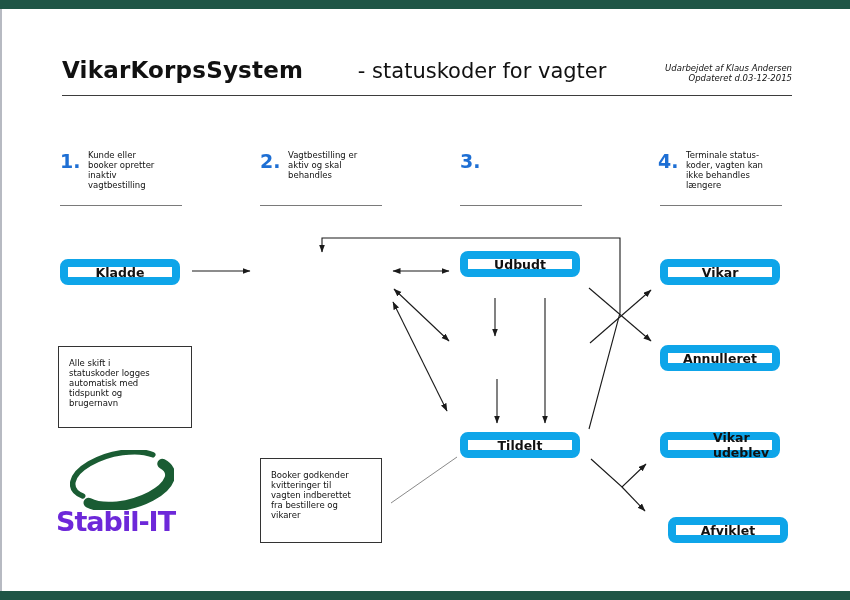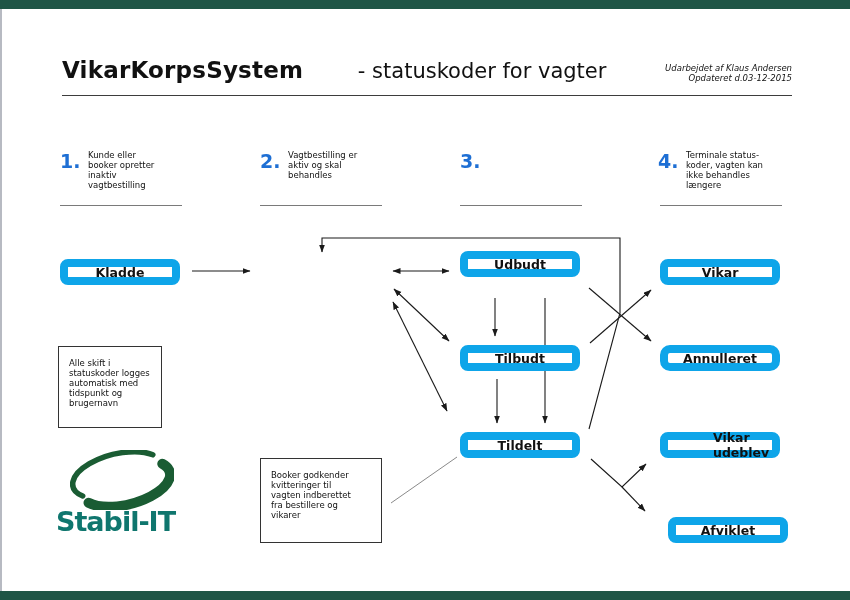--- a/index.html
+++ b/index.html
@@ -35,44 +35,44 @@
     position:absolute;width:120px;height:26px;box-sizing:border-box;
     border:8px solid #0ea5e9;border-radius:8px;background:#fff;
     display:flex;align-items:center;justify-content:center;
     font-size:12.5px;font-weight:bold;z-index:2;
   }
   .b-kladde{left:60px;top:259px;}
   .b-bestilt{left:262px;top:259px;}
   .b-udbudt{left:460px;top:251px;}
   .b-afvist{left:660px;top:259px;}
   .b-tilbudt{left:460px;top:345px;}
-  .b-annulleret{left:660px;top:345px;border-radius:10px;}
+  .b-annulleret{left:660px;top:345px;}
   .b-tildelt{left:460px;top:432px;}
   .b-vikar{left:660px;top:432px;padding-left:45px;}
   .b-afviklet{left:644px;top:517px;margin-left:24px;}
 
   
   .note{
     position:absolute;box-sizing:border-box;border:1.2px solid #333;background:#fff;
     font-size:8.5px;line-height:10px;white-space:pre-line;padding:11px 6px 6px 10px;z-index:2;
   }
-  .n-log{left:58px;top:346px;width:104px;height:82px;}
+  .n-log{left:58px;top:346px;width:134px;height:82px;}
   .n-booker{left:260px;top:458px;width:122px;height:85px;}
 
   
   svg.conn{position:absolute;left:0;top:0;z-index:1;}
   .cline{stroke:#1a1a1a;stroke-width:1.1;fill:none;}
   .gline{stroke:#8a8a8a;stroke-width:1;fill:none;}
 
   
   .logo{position:absolute;left:56px;top:446px;width:160px;height:100px;z-index:2;}
   .logo svg{position:absolute;left:14px;top:4px;}
   .logo .logo-text{
     position:absolute;left:0;top:60px;font-size:27px;font-weight:600;
-    letter-spacing:-1px;color:#0f766e;white-space:nowrap;
+    letter-spacing:-1px;color:#6d28d9;white-space:nowrap;
   }
 </style>
 </head>
 <body>
 
 <div class="page">
   <div class="edge-left"></div>
   <div class="bar top"></div>
   <div class="bar bottom"></div>
 
@@ -131,21 +131,20 @@
     <line class="cline" x1="590" y1="343" x2="651" y2="290" marker-end="url(#aE)"></line>
     <path class="cline" d="M589,429 L620,313 L620,238 L322,238 L322,252" marker-end="url(#aE)"></path>
     <path class="cline" d="M591,459 L622,487 L646,464" marker-end="url(#aE)"></path>
     <path class="cline" d="M622,487 L645,511" marker-end="url(#aE)"></path>
     <line class="gline" x1="391" y1="503" x2="457" y2="457"></line>
   </svg>
 
   <div class="status b-kladde">Kladde</div>
   <div class="status b-udbudt">Udbudt</div>
   <div class="status b-afvist">Vikar</div>
-  <div class="status b-tilbudt">Tilbudt</div>
   <div class="status b-annulleret">Annulleret</div>
   <div class="status b-tildelt">Tildelt</div>
   <div class="status b-vikar">Vikar udeblev</div>
   <div class="status b-afviklet">Afviklet</div>
 
   <div class="note n-log">Alle skift i
 statuskoder logges
 automatisk med
 tidspunkt og
 brugernavn</div>

